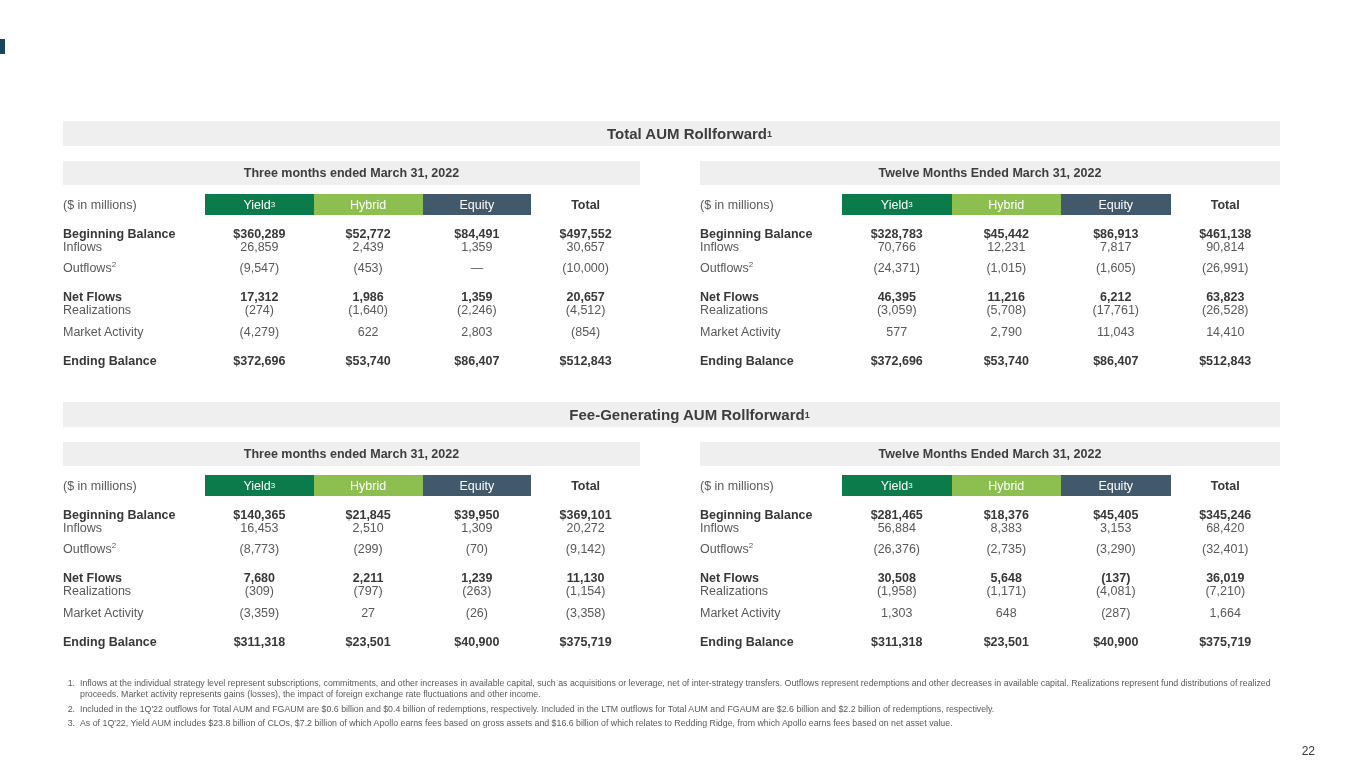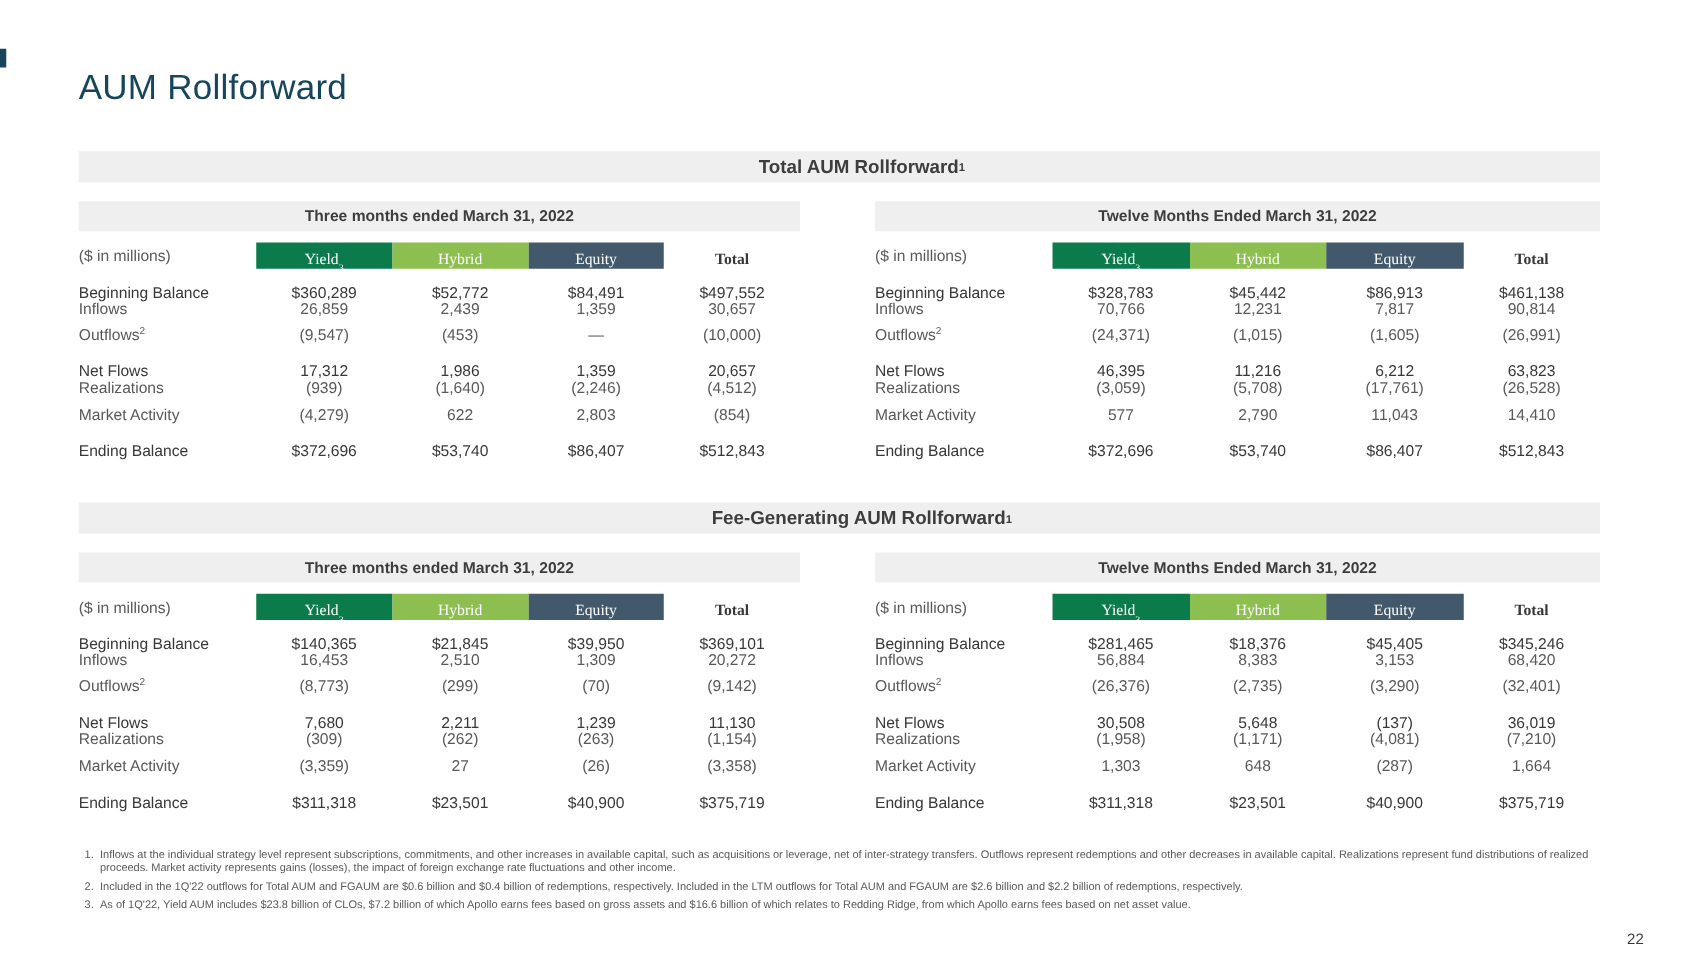--- a/index.html
+++ b/index.html
@@ -32,44 +32,43 @@
     display:flex; align-items:center; justify-content:center;
     font-size:12.5px; font-weight:bold; color:#3d3d3d;
   }
   .tbl { margin-top:9px; }
   .trow { display:flex; align-items:center; height:21.2px; }
   .trow.thead { height:21px; }
   .cell { font-size:12.5px; color:#595959; }
   .cell.lbl { width:142px; text-align:left; }
   .cell.lbl sup, .cell.v sup, .colhead sup { font-size:8px; line-height:0; }
   .cell.v { flex:1 1 0; text-align:center; }
-  .trow.bold .cell { font-weight:normal; color:#383838;margin-top:16px; }
+  .trow.bold .cell { font-weight:bold; color:#383838;margin-top:16px; }
   .colhead {
-    align-self:stretch; display:flex; align-items:flex-end; justify-content:center;
-    color:#ffffff !important; font-size:12.5px;font-family:Liberation Serif, serif;
+    align-self:stretch; display:flex; align-items:center; justify-content:center;
+    color:#ffffff !important; font-size:12.5px;
   }
   .colhead.yield  { background:var(--yield_header,#0B7B4B); }
   .colhead.hybrid { background:var(--hybrid_header,#8CBF50); }
   .colhead.equity { background:var(--equity_header,#41596B); }
   .colhead.total  { background:none; color:#383838 !important; font-weight:bold; }
   .footnotes { position:absolute; left:63px; top:678px; width:1218px; }
   .footnote {
     display:flex; font-size:8.8px; line-height:11px; color:#595959; margin-bottom:3.5px;
   }
   .fn-num { flex:0 0 12px; text-align:right; margin-right:5px; }
   .fn-text { flex:1 1 auto; }
   .page-number { position:absolute; right:50px; top:744px; font-size:12px; color:#383838; }
 </style>
 </head>
 <body>
 
 <div class="slide">
   <div class="edge-mark"></div>
 
-  <div class="page-title">AUM Rollforward</div>
 
   <div class="section-bar" id="section-bar-0">
     <span>Total AUM Rollforward</span>
       <sup>1</sup>
   </div>
 
   <div class="table-block" id="tbl-0-0">
     <div class="period-bar">
       <span>Three months ended March 31, 2022</span>
     </div>
@@ -108,21 +107,21 @@
           </div>
           <div class="trow bold">
             <div class="cell lbl">Net Flows</div>
             <div class="cell v">17,312</div>
             <div class="cell v">1,986</div>
             <div class="cell v">1,359</div>
             <div class="cell v">20,657</div>
           </div>
           <div class="trow">
             <div class="cell lbl">Realizations</div>
-            <div class="cell v">(939)</div>
+            <div class="cell v">(274)</div>
             <div class="cell v">(1,640)</div>
             <div class="cell v">(2,246)</div>
             <div class="cell v">(4,512)</div>
           </div>
           <div class="trow">
             <div class="cell lbl">Market Activity</div>
             <div class="cell v">(4,279)</div>
             <div class="cell v">622</div>
             <div class="cell v">2,803</div>
             <div class="cell v">(854)</div>
@@ -252,21 +251,21 @@
           <div class="trow bold">
             <div class="cell lbl">Net Flows</div>
             <div class="cell v">7,680</div>
             <div class="cell v">2,211</div>
             <div class="cell v">1,239</div>
             <div class="cell v">11,130</div>
           </div>
           <div class="trow">
             <div class="cell lbl">Realizations</div>
             <div class="cell v">(309)</div>
-            <div class="cell v">(262)</div>
+            <div class="cell v">(797)</div>
             <div class="cell v">(263)</div>
             <div class="cell v">(1,154)</div>
           </div>
           <div class="trow">
             <div class="cell lbl">Market Activity</div>
             <div class="cell v">(3,359)</div>
             <div class="cell v">27</div>
             <div class="cell v">(26)</div>
             <div class="cell v">(3,358)</div>
           </div>

